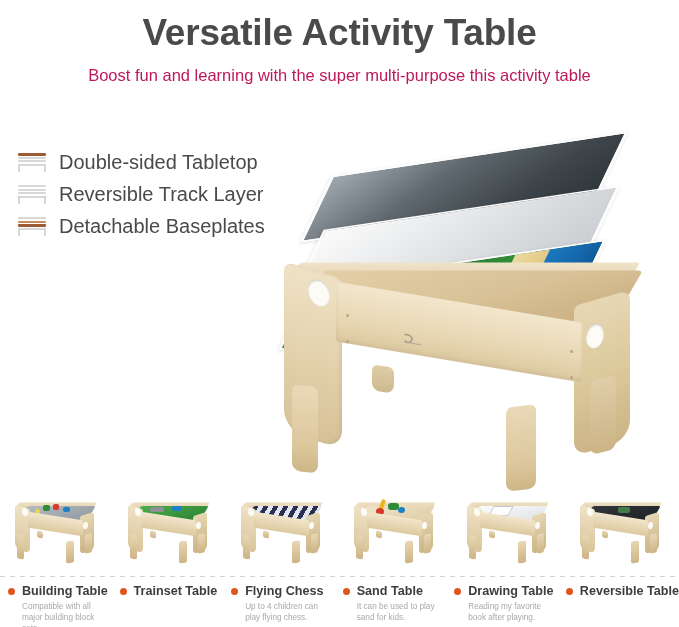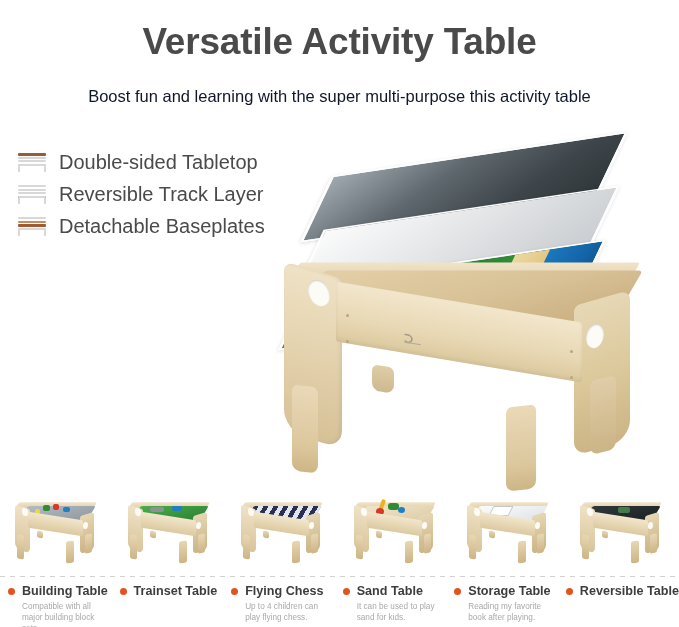--- a/index.html
+++ b/index.html
@@ -8,25 +8,25 @@
     background:#ffffff;
     font-family:"Liberation Sans", sans-serif;
     color:#4a4a4a;
     overflow:hidden;
     position:relative;
   }
   
   .header{text-align:center;padding-top:4px;}
   .title{
     font-size:37px;font-weight:bold;color:#4a4a4a;
-    letter-spacing:-0.2px;line-height:42px;margin:17px;
+    letter-spacing:-0.2px;line-height:42px;margin:8px;
   }
   .subtitle{
-    font-size:16.5px;color:#0f172a;font-weight:normal;
-    margin:23px 0 0 0;line-height:20px;
+    font-size:16.5px;color:#be185d;font-weight:normal;
+    margin:11px 0 0 0;line-height:20px;
   }
   
   .features{
     position:absolute;left:14px;top:146px;width:290px;
   }
   .feature-row{
     display:flex;align-items:center;height:32px;
   }
   .feat-icon{
     width:36px;height:24px;position:relative;flex:0 0 36px;
@@ -458,21 +458,21 @@
     <div class="cap-head">
       <span class="bullet"></span>
       <span class="cap-title">Sand Table</span>
     </div>
     <div class="cap-desc">It can be used to play sand for kids.</div>
   </div>
 
   <div class="cap">
     <div class="cap-head">
       <span class="bullet"></span>
-      <span class="cap-title">Storage Table</span>
+      <span class="cap-title">Drawing Table</span>
     </div>
     <div class="cap-desc">Reading my favorite book after playing.</div>
   </div>
 
   <div class="cap">
     <div class="cap-head">
       <span class="bullet"></span>
       <span class="cap-title">Reversible Table</span>
     </div>
   </div>

